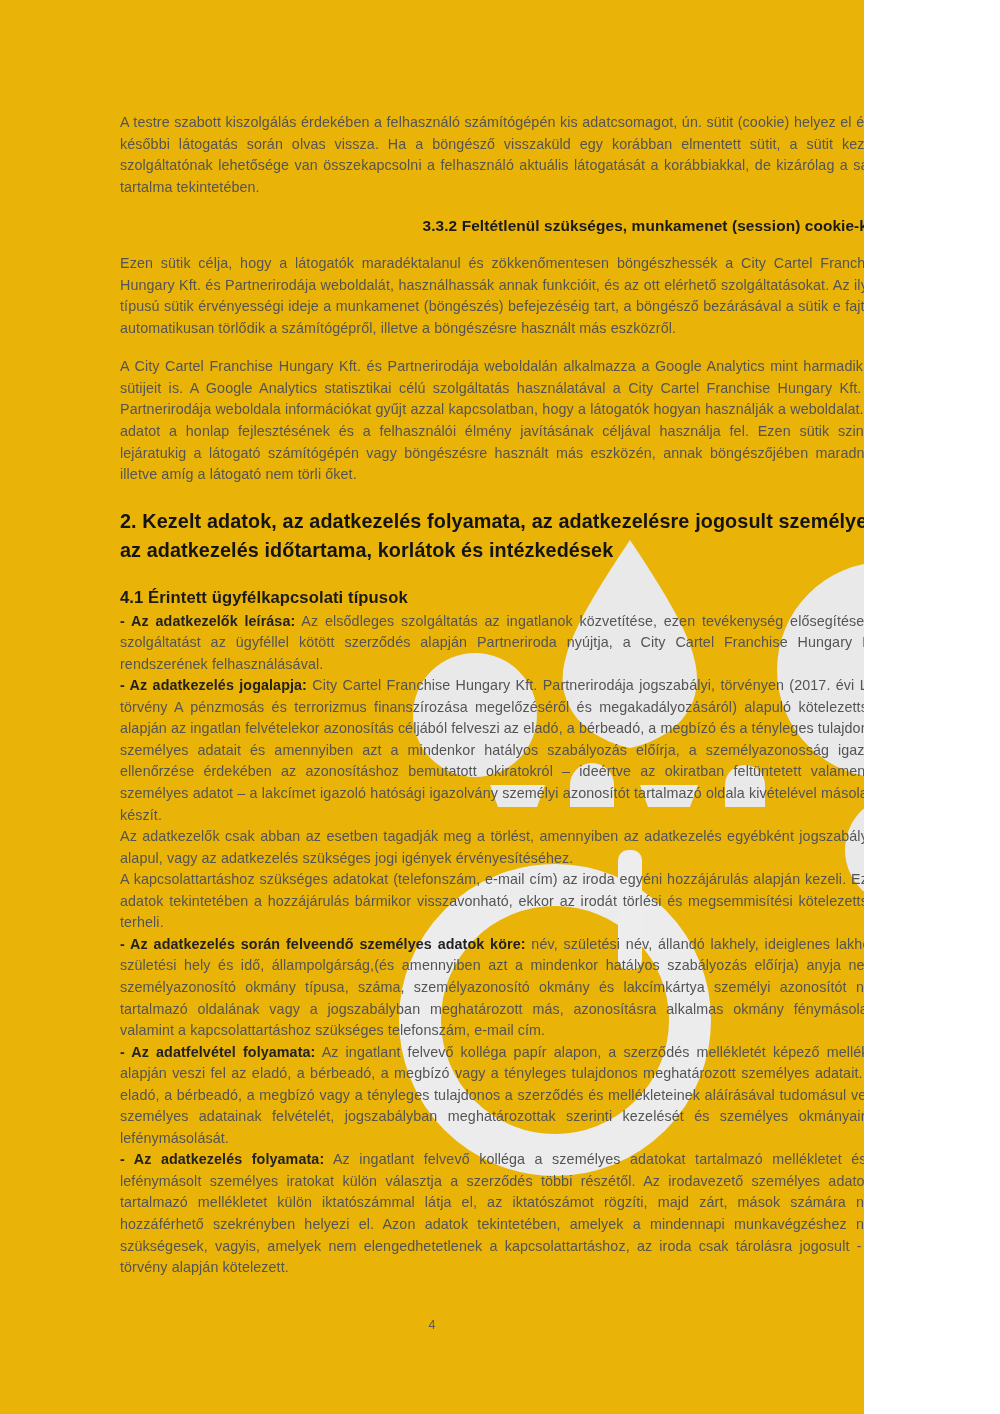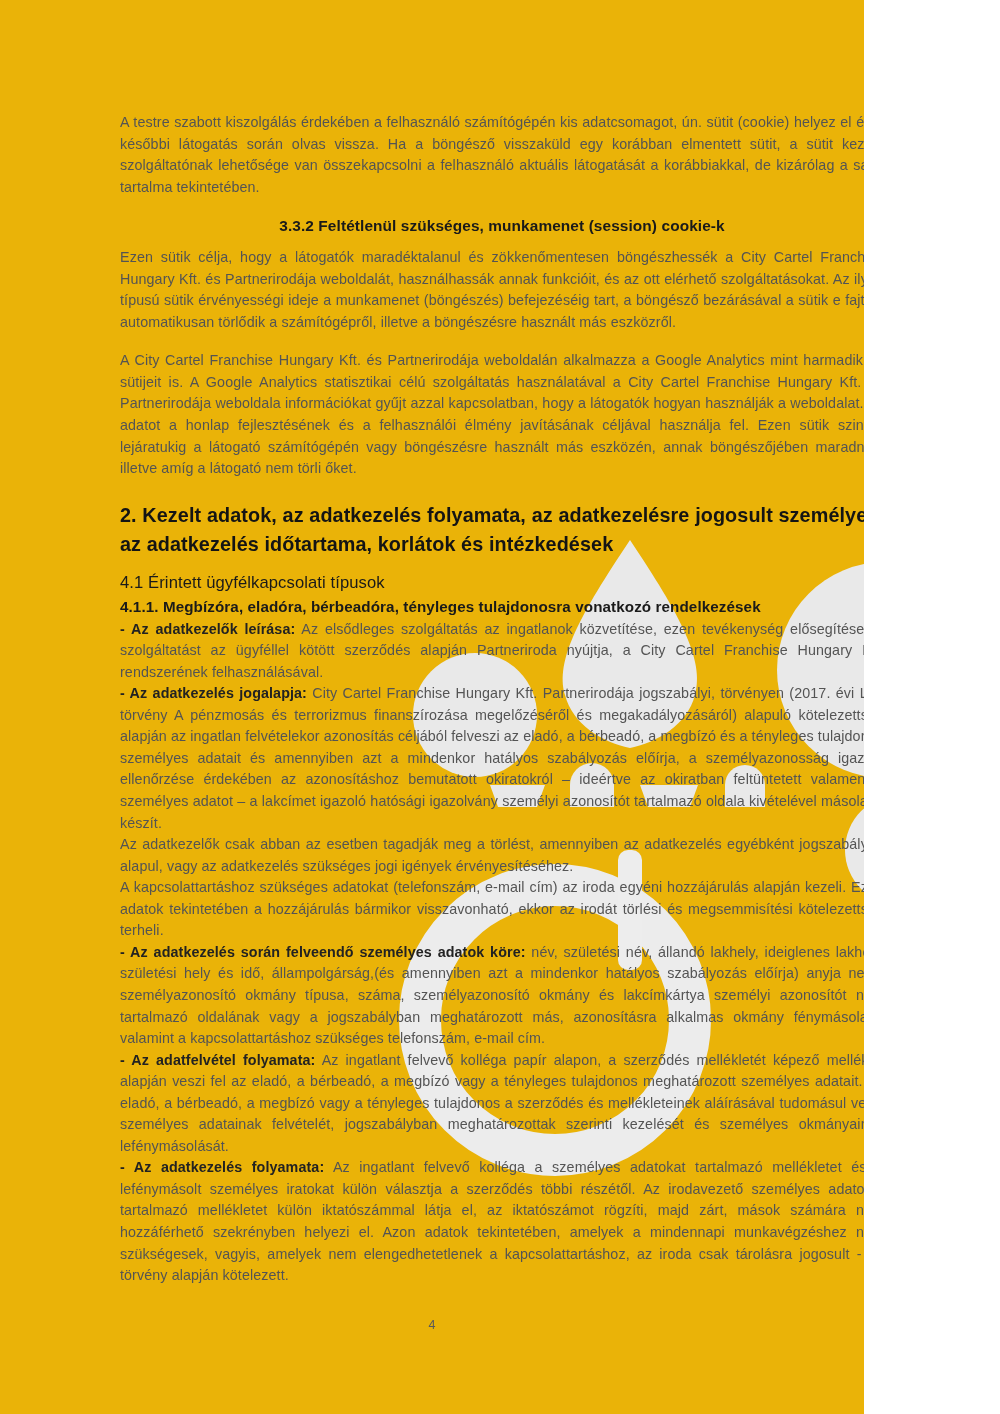--- a/index.html
+++ b/index.html
@@ -36,42 +36,42 @@
     text-align: justify;
     letter-spacing: 0.1px;
   }
   .doc p {
     margin: 0;
   }
   p.spaced {
     margin-bottom: 17px;
   }
   .h-small {
-    margin: 10px;
+    margin: 16px;
     padding: 0;
     font-size: 15.4px;
     font-weight: 800;
     color: #1a1a1a;
     line-height: 22px;
-    text-align: center;
+    text-align: right;
     letter-spacing: 0.1px;
   }
   .h-main {
     margin: 21px 0 0 0;
     font-size: 19.8px;
     font-weight: 800;
     color: #141414;
     line-height: 29px;
     text-align: justify;
     letter-spacing: 0.1px;
   }
   .h-sub {
-    margin: 12px 0 2px 0;
+    margin: 21px 0 2px 0;
     font-size: 16.6px;
-    font-weight: 400;
+    font-weight: 700;
     color: #1a1a1a;
     line-height: 23px;
     text-align: left;
   }
   .h-subsub {
     margin: 0 0 1px 0;
     font-size: 15.2px;
     font-weight: 800;
     color: #1a1a1a;
     line-height: 22px;
@@ -125,21 +125,20 @@
 
     <h3 class="h-small">3.3.2 Feltétlenül szükséges, munkamenet (session) cookie-k</h3>
     <p class="spaced">Ezen sütik célja, hogy a látogatók maradéktalanul és zökkenőmentesen böngészhessék a City Cartel Franchise Hungary Kft. és Partnerirodája weboldalát, használhassák annak funkcióit, és az ott elérhető szolgáltatásokat. Az ilyen típusú sütik érvényességi ideje a munkamenet (böngészés) befejezéséig tart, a böngésző bezárásával a sütik e fajtája automatikusan törlődik a számítógépről, illetve a böngészésre használt más eszközről.</p>
 
     <p>A City Cartel Franchise Hungary Kft. és Partnerirodája weboldalán alkalmazza a Google Analytics mint harmadik fél sütijeit is. A Google Analytics statisztikai célú szolgáltatás használatával a City Cartel Franchise Hungary Kft. és Partnerirodája weboldala információkat gyűjt azzal kapcsolatban, hogy a látogatók hogyan használják a weboldalat. Az adatot a honlap fejlesztésének és a felhasználói élmény javításának céljával használja fel. Ezen sütik szintén lejáratukig a látogató számítógépén vagy böngészésre használt más eszközén, annak böngészőjében maradnak, illetve amíg a látogató nem törli őket.</p>
 
     <h1 class="h-main">2. Kezelt adatok, az adatkezelés folyamata, az adatkezelésre jogosult személyek, az adatkezelés időtartama, korlátok és intézkedések</h1>
 
     <h2 class="h-sub">4.1 Érintett ügyfélkapcsolati típusok</h2>
 
-    <h3 class="h-subsub">4.1.1. Megbízóra, eladóra, bérbeadóra, tényleges tulajdonosra vonatkozó rendelkezések</h3>
 
     <p><strong>- Az adatkezelők leírása:</strong><span> Az elsődleges szolgáltatás az ingatlanok közvetítése, ezen tevékenység elősegítése. A szolgáltatást az ügyféllel kötött szerződés alapján Partneriroda nyújtja, a City Cartel Franchise Hungary Kft. rendszerének felhasználásával.</span></p>
 
     <p><strong>- Az adatkezelés jogalapja:</strong><span> City Cartel Franchise Hungary Kft. Partnerirodája jogszabályi, törvényen (2017. évi LIII. törvény A pénzmosás és terrorizmus finanszírozása megelőzéséről és megakadályozásáról) alapuló kötelezettség alapján az ingatlan felvételekor azonosítás céljából felveszi az eladó, a bérbeadó, a megbízó és a tényleges tulajdonos személyes adatait és amennyiben azt a mindenkor hatályos szabályozás előírja, a személyazonosság igazoló ellenőrzése érdekében az azonosításhoz bemutatott okiratokról – ideértve az okiratban feltüntetett valamennyi személyes adatot – a lakcímet igazoló hatósági igazolvány személyi azonosítót tartalmazó oldala kivételével másolatot készít.</span></p>
 
     <p><span>Az adatkezelők csak abban az esetben tagadják meg a törlést, amennyiben az adatkezelés egyébként jogszabályon alapul, vagy az adatkezelés szükséges jogi igények érvényesítéséhez.</span></p>
 
     <p><span>A kapcsolattartáshoz szükséges adatokat (telefonszám, e-mail cím) az iroda egyéni hozzájárulás alapján kezeli. Ezen adatok tekintetében a hozzájárulás bármikor visszavonható, ekkor az irodát törlési és megsemmisítési kötelezettség terheli.</span></p>
 
 

